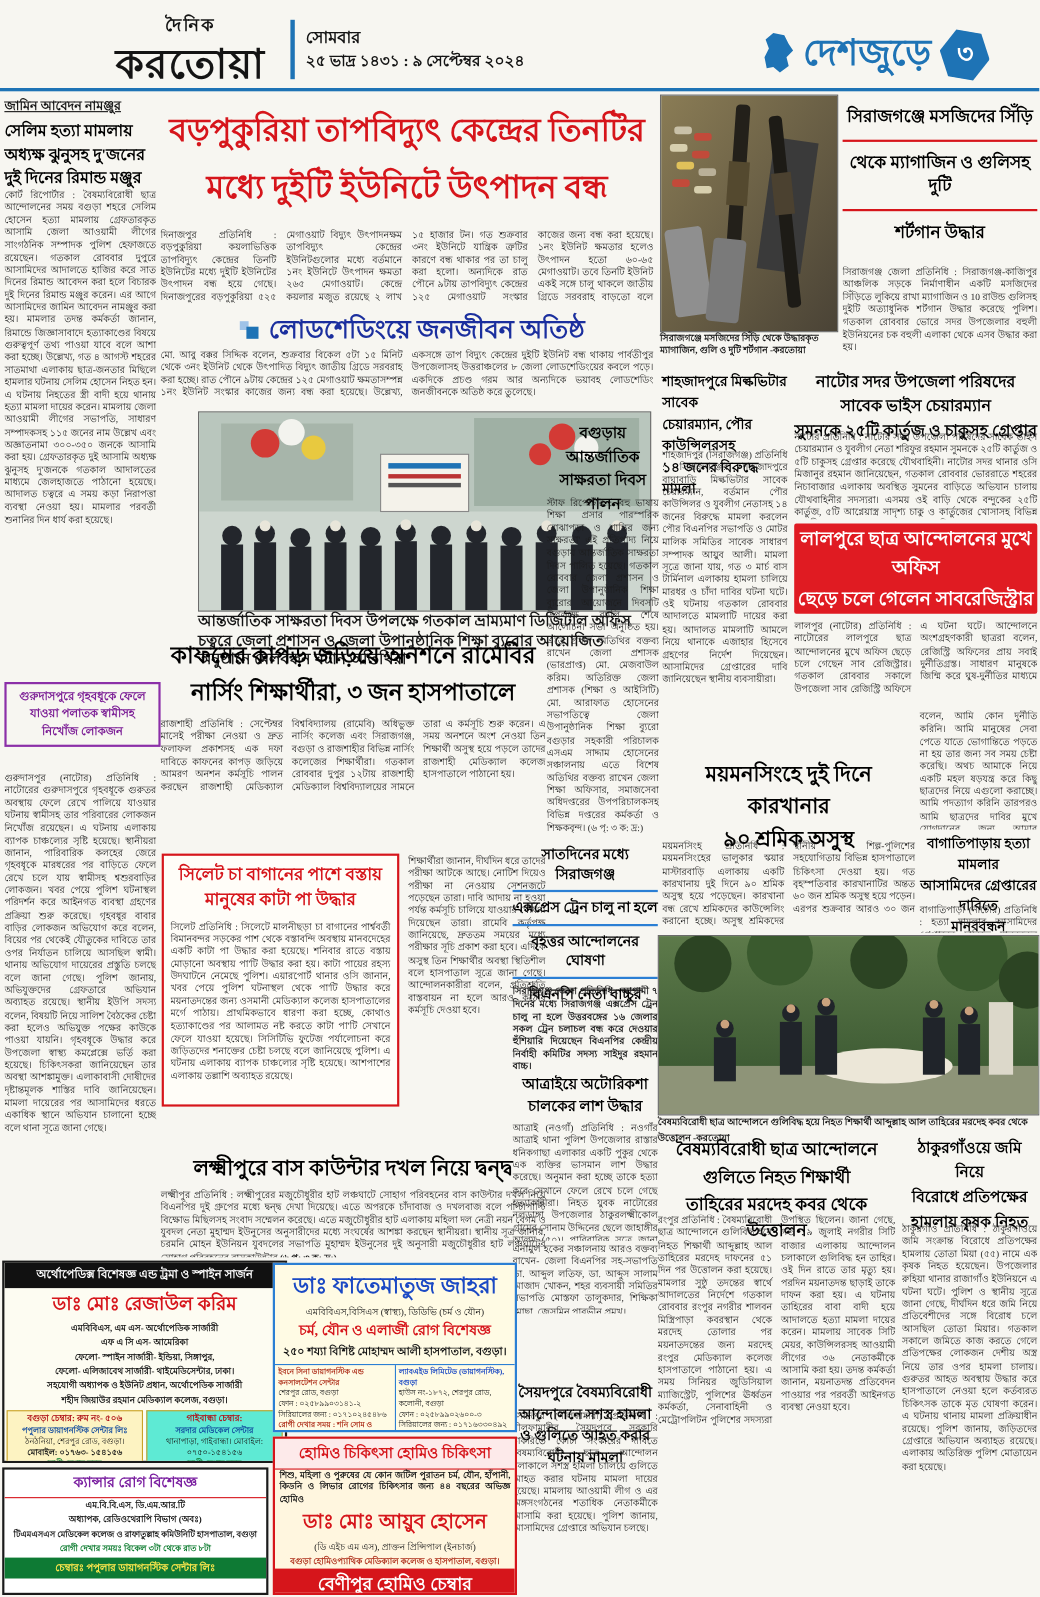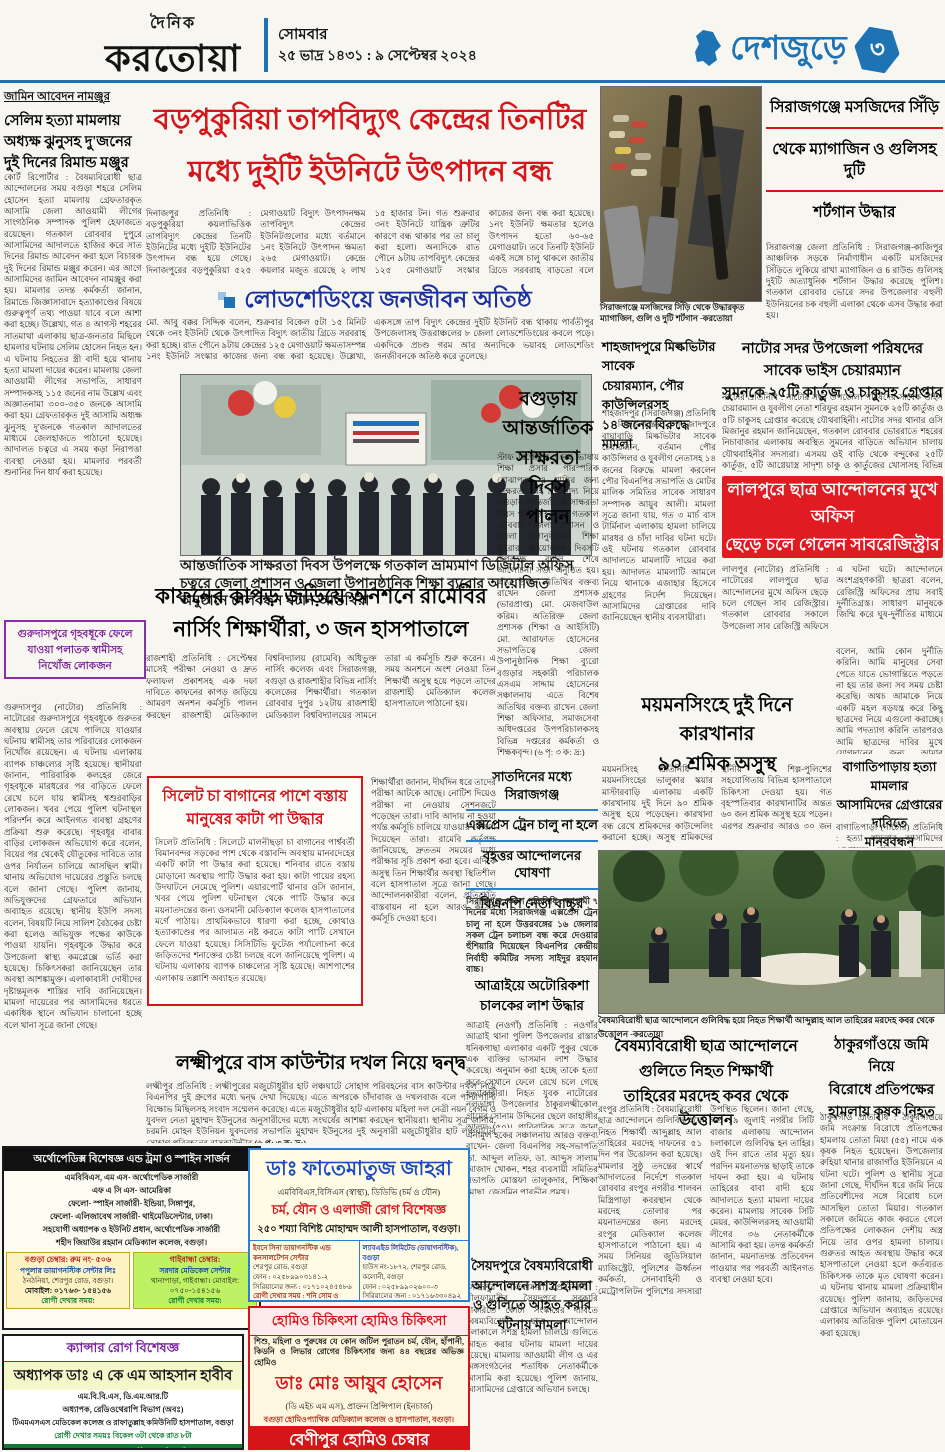--- a/index.html
+++ b/index.html
@@ -137,21 +137,21 @@
 </div>
 
 <div class="abs ctr hl" style="left:146px;top:1012px;width:350px;font-size:19px;line-height:1.6;">
   <span style="display:block;margin-top:36px;">লক্ষ্মীপুরে বাস কাউন্টার দখল নিয়ে দ্বন্দ্ব</span>
 </div>
 <div class="abs bt" style="left:146px;top:1081px;width:350px;height:62px;">
   <span>লক্ষ্মীপুর প্রতিনিধি : লক্ষ্মীপুরের মজুচৌধুরীর হাট লঞ্চঘাটে সোহাগ পরিবহনের বাস কাউন্টার দখল নিয়ে বিএনপির দুই গ্রুপের মধ্যে দ্বন্দ্ব দেখা দিয়েছে। এতে অপরকে চাঁদাবাজ ও দখলবাজ বলে পাল্টাপাল্টি বিক্ষোভ মিছিলসহ সংবাদ সম্মেলন করেছে। এতে মজুচৌধুরীর হাট এলাকায় মহিলা দল নেত্রী নয়ন বেগম ও যুবদল নেতা মুহাম্মদ ইউনুসের অনুসারীদের মধ্যে সংঘর্ষের আশঙ্কা করছেন স্থানীয়রা। স্থানীয় সূত্র জানায়, চরমনি মোহন ইউনিয়ন যুবদলের সভাপতি মুহাম্মদ ইউনুসের দুই অনুসারী মজুচৌধুরীর হাট লঞ্চঘাটের সোহাগ পরিবহনের বাসকাউন্টার</span>
   <span class="jump">(৬ পৃ: ৩ ক: দ্র:)</span>
 </div>
 
-<div class="abs ctr hl" style="left:497px;top:384px;width:102px;font-size:19px;line-height:1.55;">
+<div class="abs ctr hl" style="left:497px;top:384px;width:102px;font-size:14px;line-height:1.55;">
   <span style="display:block;">বগুড়ায় আন্তর্জাতিক</span>
   <span style="display:block;">সাক্ষরতা দিবস</span>
   <span style="display:block;">পালন</span>
 </div>
 <div class="abs bt" style="left:497px;top:452px;width:102px;height:306px;">স্টাফ রিপোর্টার : 'বহু ভাষায় শিক্ষা প্রসার পারস্পরিক বোঝাপড়া ও শান্তির জন্য সাক্ষরতা' এই প্রতিপাদ্য নিয়ে বগুড়ায় আন্তর্জাতিক সাক্ষরতা দিবস পালিত হয়েছে। গতকাল রোববার জেলা প্রশাসন ও জেলা উপানুষ্ঠানিক শিক্ষা ব্যুরোর আয়োজনে দিবসটি উপলক্ষে র‌্যালি শেষে আলোচনা সভা অনুষ্ঠিত হয়। এতে প্রধান অতিথির বক্তব্য রাখেন জেলা প্রশাসক (ভারপ্রাপ্ত) মো. মেজবাউল করিম। অতিরিক্ত জেলা প্রশাসক (শিক্ষা ও আইসিটি) মো. আরাফাত হোসেনের সভাপতিত্বে জেলা উপানুষ্ঠানিক শিক্ষা ব্যুরো বগুড়ার সহকারী পরিচালক এসএম সাদ্দাম হোসেনের সঞ্চালনায় এতে বিশেষ অতিথির বক্তব্য রাখেন জেলা শিক্ষা অফিসার, সমাজসেবা অধিদপ্তরের উপপরিচালকসহ বিভিন্ন দপ্তরের কর্মকর্তা ও শিক্ষকবৃন্দ। (৬ পৃ: ৩ ক: দ্র:)</div>
 
 <div class="abs ctr hl" style="left:466px;top:763px;width:132px;font-size:13px;line-height:1.35;">
   <span style="display:block;border-bottom:2px solid #2b7fd4;padding:5px 0 6px;">সাতদিনের মধ্যে সিরাজগঞ্জ</span>
   <span style="display:block;border-bottom:2px solid #2b7fd4;padding:5px 0 6px;">এক্সপ্রেস ট্রেন চালু না হলে</span>
   <span style="display:block;border-bottom:2px solid #2b7fd4;padding:5px 0 6px;">বৃহত্তর আন্দোলনের ঘোষণা</span>
@@ -206,21 +206,21 @@
     <rect x="44" y="130" width="30" height="76" rx="4" fill="#7a7a7a" transform="rotate(6 59 168)"></rect>
   </svg>
 </div>
 <div class="abs" style="left:600px;top:303px;width:160px;font-size:8.3px;font-weight:bold;line-height:1.3;">সিরাজগঞ্জে মসজিদের সিঁড়ি থেকে উদ্ধারকৃত ম্যাগাজিন, গুলি ও দুটি শর্টগান -করতোয়া</div>
 
 <div class="abs ctr hl" style="left:766px;top:88px;width:177px;font-size:15.5px;line-height:1.4;">
   <span style="display:block;padding:8px 0 9px;border-bottom:2.5px solid #d6151b;">সিরাজগঞ্জে মসজিদের সিঁড়ি</span>
   <span style="display:block;padding:9px 0 9px;border-bottom:2.5px solid #d6151b;">থেকে ম্যাগাজিন ও গুলিসহ দুটি</span>
   <span style="display:block;padding:9px 0 4px;">শর্টগান উদ্ধার</span>
 </div>
-<div class="abs bt" style="left:766px;top:242px;width:177px;height:92px;">সিরাজগঞ্জ জেলা প্রতিনিধি : সিরাজগঞ্জ-কাজিপুর আঞ্চলিক সড়কে নির্মাণাধীন একটি মসজিদের সিঁড়িতে লুকিয়ে রাখা ম্যাগাজিন ও 6 রাউন্ড গুলিসহ দুইটি অত্যাধুনিক শর্টগান উদ্ধার করেছে পুলিশ। গতকাল রোববার ভোরে সদর উপজেলার বহুলী ইউনিয়নের চক বহুলী এলাকা থেকে এসব উদ্ধার করা হয়।</div>
+<div class="abs bt" style="left:766px;top:242px;width:177px;height:92px;">সিরাজগঞ্জ জেলা প্রতিনিধি : সিরাজগঞ্জ-কাজিপুর আঞ্চলিক সড়কে নির্মাণাধীন একটি মসজিদের সিঁড়িতে লুকিয়ে রাখা ম্যাগাজিন ও 10 রাউন্ড গুলিসহ দুইটি অত্যাধুনিক শর্টগান উদ্ধার করেছে পুলিশ। গতকাল রোববার ভোরে সদর উপজেলার বহুলী ইউনিয়নের চক বহুলী এলাকা থেকে এসব উদ্ধার করা হয়।</div>
 
 <div class="abs hl" style="left:602px;top:338px;width:114px;font-size:12.5px;line-height:1.55;">
   <span style="display:block;">শাহজাদপুরে মিল্কভিটার সাবেক</span>
   <span style="display:block;">চেয়ারম্যান, পৌর কাউন্সিলরসহ</span>
   <span style="display:block;">১৪ জনের বিরুদ্ধে মামলা</span>
 </div>
 <div class="abs bt" style="left:602px;top:408px;width:114px;height:278px;">শাহজাদপুর (সিরাজগঞ্জ) প্রতিনিধি : সিরাজগঞ্জের শাহজাদপুরে বাঘাবাড়ি মিল্কভিটার সাবেক চেয়ারম্যান, বর্তমান পৌর কাউন্সিলর ও যুবলীগ নেতাসহ ১৪ জনের বিরুদ্ধে মামলা করলেন পৌর বিএনপির সভাপতি ও মোটর মালিক সমিতির সাবেক সাধারণ সম্পাদক আয়ুব আলী। মামলা সূত্রে জানা যায়, গত ৩ মার্চ বাস টার্মিনাল এলাকায় হামলা চালিয়ে মারধর ও চাঁদা দাবির ঘটনা ঘটে। ওই ঘটনায় গতকাল রোববার আদালতে মামলাটি দায়ের করা হয়। আদালত মামলাটি আমলে নিয়ে থানাকে এজাহার হিসেবে গ্রহণের নির্দেশ দিয়েছেন। আসামিদের গ্রেপ্তারের দাবি জানিয়েছেন স্থানীয় ব্যবসায়ীরা।</div>
 
 <div class="abs ctr hl" style="left:722px;top:338px;width:221px;font-size:14.5px;line-height:1.5;">
   <span style="display:block;">নাটোর সদর উপজেলা পরিষদের সাবেক ভাইস চেয়ারম্যান</span>
@@ -296,48 +296,48 @@
 
 <div class="abs ctr hl" style="left:820px;top:1034px;width:123px;font-size:14px;line-height:1.6;">
   <span style="display:block;">ঠাকুরগাঁওয়ে জমি নিয়ে</span>
   <span style="display:block;">বিরোধে প্রতিপক্ষের</span>
   <span style="display:block;">হামলায় কৃষক নিহত</span>
 </div>
 <div class="abs bt" style="left:820px;top:1112px;width:123px;height:334px;">ঠাকুরগাঁও প্রতিনিধি : ঠাকুরগাঁওয়ে জমি সংক্রান্ত বিরোধে প্রতিপক্ষের হামলায় তোতা মিয়া (৫৫) নামে এক কৃষক নিহত হয়েছেন। উপজেলার রুহিয়া থানার রাজাগাঁও ইউনিয়নে এ ঘটনা ঘটে। পুলিশ ও স্থানীয় সূত্রে জানা গেছে, দীর্ঘদিন ধরে জমি নিয়ে প্রতিবেশীদের সঙ্গে বিরোধ চলে আসছিল তোতা মিয়ার। গতকাল সকালে জমিতে কাজ করতে গেলে প্রতিপক্ষের লোকজন দেশীয় অস্ত্র নিয়ে তার ওপর হামলা চালায়। গুরুতর আহত অবস্থায় উদ্ধার করে হাসপাতালে নেওয়া হলে কর্তব্যরত চিকিৎসক তাকে মৃত ঘোষণা করেন। এ ঘটনায় থানায় মামলা প্রক্রিয়াধীন রয়েছে। পুলিশ জানায়, জড়িতদের গ্রেপ্তারে অভিযান অব্যাহত রয়েছে। এলাকায় অতিরিক্ত পুলিশ মোতায়েন করা হয়েছে।</div>
 
 <div class="abs adbox" style="left:2px;top:1146px;width:259px;height:184px;border:2px solid #1a1a1a;background:#fdfcf2;">
   <span class="band" style="background:#111;color:#fff;font-size:10.5px;padding:3px 0;">অর্থোপেডিক্স বিশেষজ্ঞ এন্ড ট্রমা ও স্পাইন সার্জন</span>
+  <span class="band" style="color:#d6151b;font-size:17px;font-weight:900;padding:1px 0;">ডাঃ মোঃ রেজাউল করিম</span>
   <span class="band" style="font-size:8px;">এমবিবিএস, এম এস- অর্থোপেডিক সার্জারী</span>
   <span class="band" style="font-size:8px;">এফ এ সি এস- আমেরিকা</span>
   <span class="band" style="font-size:8px;">ফেলো- স্পাইন সার্জারী- ইন্ডিয়া, সিঙ্গাপুর,</span>
   <span class="band" style="font-size:8px;">ফেলো- এলিজাবেথ সার্জারী- থাইমেডিসেন্টার, ঢাকা।</span>
   <span class="band" style="font-size:8px;">সহযোগী অধ্যাপক ও ইউনিট প্রধান, অর্থোপেডিক সার্জারী</span>
   <span class="band" style="font-size:8px;">শহীদ জিয়াউর রহমান মেডিক্যাল কলেজ, বগুড়া।</span>
   <div style="display:flex;gap:3px;margin:3px 2px 0;">
     <div style="flex:1;background:#fdf3c2;border:1px solid #c9a227;text-align:center;font-size:7.4px;line-height:1.35;padding:2px;">
       <span style="display:block;color:#b0131a;font-weight:bold;font-size:8px;">বগুড়া চেম্বার: রুম নং- ৫০৬</span>
       <span style="display:block;color:#104a9e;font-weight:bold;">পপুলার ডায়াগনস্টিক সেন্টার লিঃ</span>
       <span style="display:block;">ঠনঠনিয়া, শেরপুর রোড, বগুড়া।</span>
       <span style="display:block;font-weight:bold;">মোবাইল: ০১৭৬৩- ১৫৪১৫৬</span>
       <span style="display:block;color:#0a7a2d;font-weight:bold;">রোগী দেখার সময়:</span>
 
     </div>
-    <div style="flex:1;background:#bef264;border:1px solid #c9a227;text-align:center;font-size:7.4px;line-height:1.35;padding:2px;">
+    <div style="flex:1;background:#5eead4;border:1px solid #c9a227;text-align:center;font-size:7.4px;line-height:1.35;padding:2px;">
       <span style="display:block;color:#b0131a;font-weight:bold;font-size:8px;">গাইবান্ধা চেম্বার:</span>
       <span style="display:block;color:#104a9e;font-weight:bold;">সরদার মেডিকেল সেন্টার</span>
       <span style="display:block;">থানাপাড়া, গাইবান্ধা। মোবাইল: ০৭৫০-১৫৪১৫৬</span>
       <span style="display:block;color:#0a7a2d;font-weight:bold;">রোগী দেখার সময়:</span>
 
     </div>
   </div>
 </div>
 
 <div class="abs adbox" style="left:2px;top:1334px;width:242px;height:116px;border:2px solid #1a1a1a;background:#fff;">
   <span class="band" style="color:#7a1fa0;font-size:13px;border-bottom:1.5px solid #d6151b;padding:2px 0;">ক্যান্সার রোগ বিশেষজ্ঞ</span>
-  <span class="band" style="background:#f3f7c9;font-size:14.5px;font-weight:900;padding:2px 0;">অধ্যাপক ডাঃ এ কে এম আহসান হাবীব</span>
   <span class="band" style="font-size:8px;">এম.বি.বি.এস, ডি.এম.আর.টি</span>
   <span class="band" style="font-size:8px;">অধ্যাপক, রেডিওথেরাপি বিভাগ (অবঃ)</span>
   <span class="band" style="font-size:7.6px;">টিএমএসএস মেডিকেল কলেজ ও রাফাতুল্লাহ কমিউনিটি হাসপাতাল, বগুড়া</span>
   <span class="band" style="font-size:7.6px;color:#0a7a2d;">রোগী দেখার সময়ঃ বিকেল ৩টা থেকে রাত ৮টা</span>
   <div style="background:#0e7a34;text-align:center;padding:2px 0;margin-top:2px;">
     <span style="display:block;color:#ffe84d;font-size:9px;font-weight:bold;">চেম্বারঃ পপুলার ডায়াগনস্টিক সেন্টার লিঃ</span>
 
   </div>
 </div>
 

